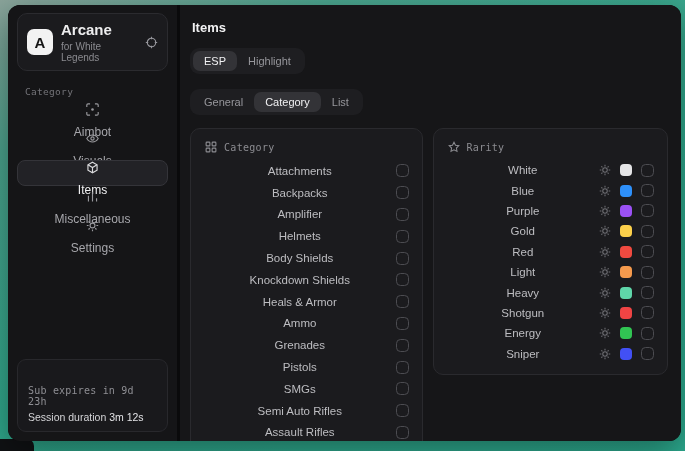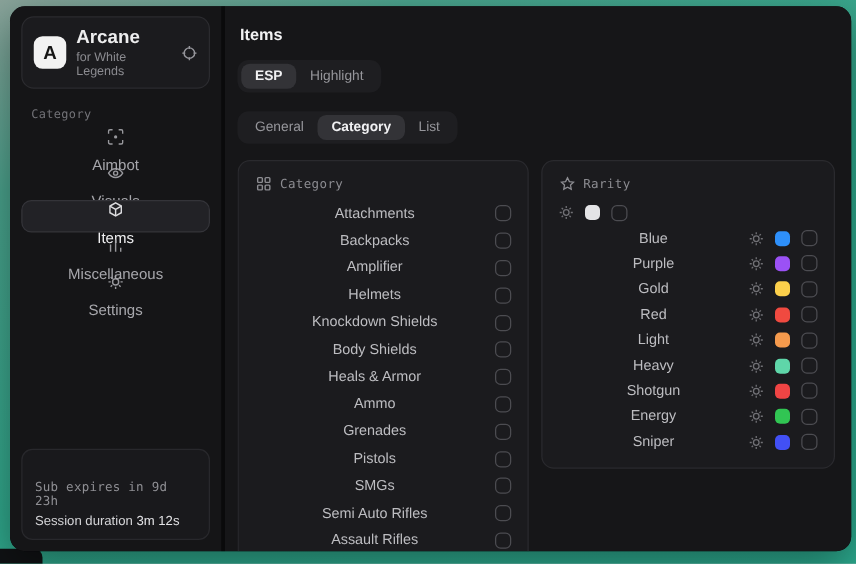--- a/index.html
+++ b/index.html
@@ -34,21 +34,21 @@
   .side-footer { margin:auto 9px 9px; background:#19191c; border:1px solid #28282c; border-radius:9px; padding:25px 10px 8px; }
   .expiry { font-family:"DejaVu Sans Mono", monospace; font-size:10px; color:#8f8f94; letter-spacing:.2px; }
   .session { font-size:10.5px; color:#d4d4d7; margin-top:4px; }
   .session b { font-weight:400; color:#e3e3e6; }
 
   
   .main { flex:1; background:#161618; padding:15px 13px 0 10px; display:flex; flex-direction:column; overflow:hidden; }
   .main-title { font-size:13px; font-weight:700; color:#f2f2f3; margin-left:2px; }
   .seg { display:inline-flex; align-items:center; background:#1e1e21; border-radius:9px; padding:3px; width:max-content; }
   .seg-opt { padding:4px 11px; font-size:11px; color:#96969b; border-radius:7px; cursor:pointer; }
-  .seg-opt.sel { background:#333337; color:#f1f1f3; font-weight:700; }
+  .seg-opt.sel { background:#333337; color:#f1f1f3; font-weight:400; }
   .mode-seg { margin-top:13px; }
   .tabs-seg { margin-top:15px; }
 
   .panels { display:flex; gap:10px; margin-top:13px; align-items:flex-start; flex:1; overflow:hidden; }
   .panel { background:#1b1b1e; border:1px solid #2a2a2e; border-radius:10px; padding:10px 13px 10px; }
   .panel-category { width:234px; }
   .panel-rarity { width:237px; }
   .panel-head { display:flex; align-items:center; gap:7px; color:#8c8c91; font-family:"DejaVu Sans Mono", monospace; font-size:10px; margin:2px 0 7px 1px; letter-spacing:.3px; }
   .panel-head svg { flex:none; }
   .prow { display:flex; align-items:center; height:21.8px; }
@@ -174,25 +174,25 @@
           </div>
         <div class="prow">
             <span class="prow-label">Amplifier</span>
             <span class="checkbox"></span>
           </div>
         <div class="prow">
             <span class="prow-label">Helmets</span>
             <span class="checkbox"></span>
           </div>
         <div class="prow">
+            <span class="prow-label">Body Shields</span>
+            <span class="checkbox"></span>
+          </div>
+        <div class="prow">
             <span class="prow-label">Knockdown Shields</span>
-            <span class="checkbox"></span>
-          </div>
-        <div class="prow">
-            <span class="prow-label">Body Shields</span>
             <span class="checkbox"></span>
           </div>
         <div class="prow">
             <span class="prow-label">Heals &amp; Armor</span>
             <span class="checkbox"></span>
           </div>
         <div class="prow">
             <span class="prow-label">Ammo</span>
             <span class="checkbox"></span>
           </div>
@@ -221,20 +221,21 @@
 
       <div class="panel panel-rarity">
         <div class="panel-head">
           <svg width="12" height="12" viewBox="0 0 16 16" fill="none" stroke="currentColor" stroke-width="1.4">
             <path d="M8 1.6l2 4.1 4.4.6-3.2 3.1.8 4.4L8 11.7l-4 2.1.8-4.4L1.6 6.3 6 5.7 8 1.6z"></path>
           </svg>
           <span>Rarity</span>
         </div>
 
         <div class="prow">
+          <span class="prow-label">White</span>
           <span class="row-gear">
               <svg width="12" height="12" viewBox="0 0 16 16" fill="none" stroke="currentColor" stroke-width="1.4">
                 <circle cx="8" cy="8" r="3"></circle>
                 <path d="M8 1v2.2M8 12.8V15M1 8h2.2M12.8 8H15M3.1 3.1l1.5 1.5M11.4 11.4l1.5 1.5M12.9 3.1l-1.5 1.5M4.6 11.4l-1.5 1.5"></path>
               </svg>
             </span>
           <span class="swatch" style="background: rgb(228, 228, 230);"></span>
           <span class="checkbox"></span>
         </div>
         <div class="prow">

